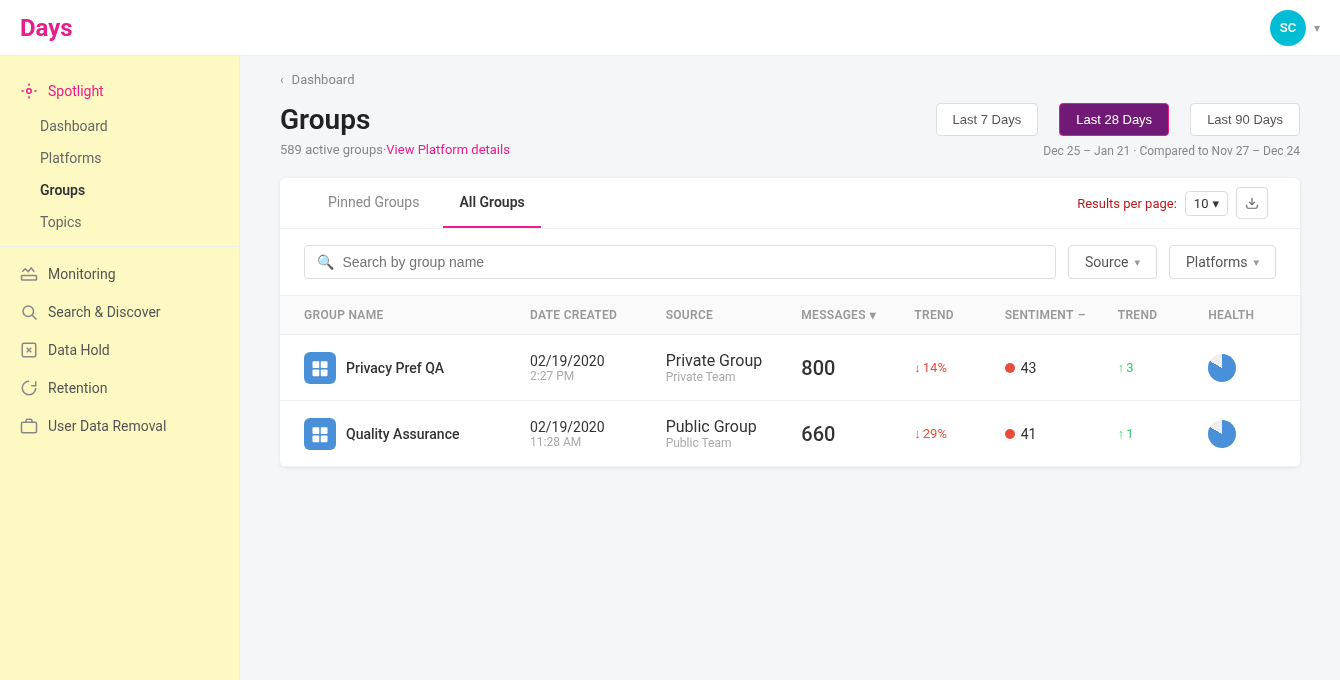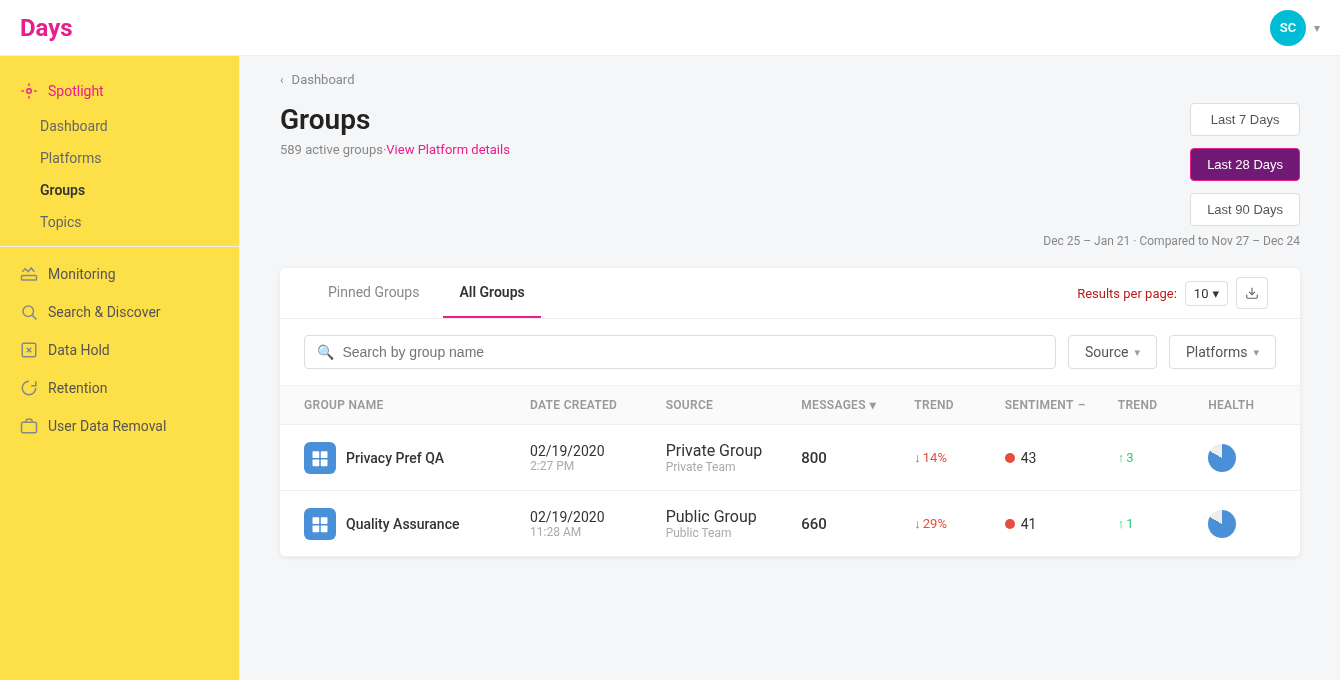--- a/index.html
+++ b/index.html
@@ -47,21 +47,21 @@
     
     .main-layout {
       display: flex;
       flex: 1;
       overflow: hidden;
     }
 
     
     .sidebar {
       width: 240px;
-      background: #fde047;
+      background: #fef9c3;
       border-right: 1px solid #eee;
       flex-shrink: 0;
       padding: 16px 0;
       overflow-y: auto;
     }
     .sidebar-item {
       display: flex;
       align-items: center;
       gap: 10px;
       padding: 10px 20px;
@@ -140,22 +140,21 @@
       cursor: pointer;
     }
     .date-range-section {
       display: flex;
       flex-direction: column;
       align-items: flex-end;
       gap: 8px;
     }
     .date-buttons {
       display: flex;
-      gap: 12px;
-      flex-direction: column;
+      gap: 21px;
     }
     .date-btn {
       padding: 8px 16px;
       border: 1px solid #ddd;
       background: white;
       border-radius: 4px;
       font-size: 13px;
       cursor: pointer;
       color: #555;
     }
@@ -314,21 +313,21 @@
       display: flex;
       align-items: center;
       justify-content: center;
       flex-shrink: 0;
     }
     .group-icon svg { width: 18px; height: 18px; fill: white; }
     .group-name-text { font-size: 14px; color: #333; font-weight: 500; }
     .date-cell .time { font-size: 12px; color: #aaa; }
     .source-type { font-size: 16px; color: #333; }
     .source-sub { font-size: 12px; color: #aaa; }
-    .messages-count { font-size: 15px; font-weight: 500; color: #333; }
+    .messages-count { font-size: 20px; font-weight: 500; color: #333; }
     .trend-down { color: #e74c3c; font-size: 13px; display: flex; align-items: center; gap: 2px; }
     .trend-up { color: #2ecc71; font-size: 13px; display: flex; align-items: center; gap: 2px; }
     .sentiment-cell { display: flex; align-items: center; gap: 6px; }
     .sentiment-dot {
       width: 10px; height: 10px; border-radius: 50%; background: #e74c3c; flex-shrink: 0;
     }
     .sentiment-score { font-size: 14px; color: #333; }
     .health-circle {
       width: 28px; height: 28px; border-radius: 50%;
       background: conic-gradient(#4a90d9 0deg 300deg, #eee 300deg 360deg);

